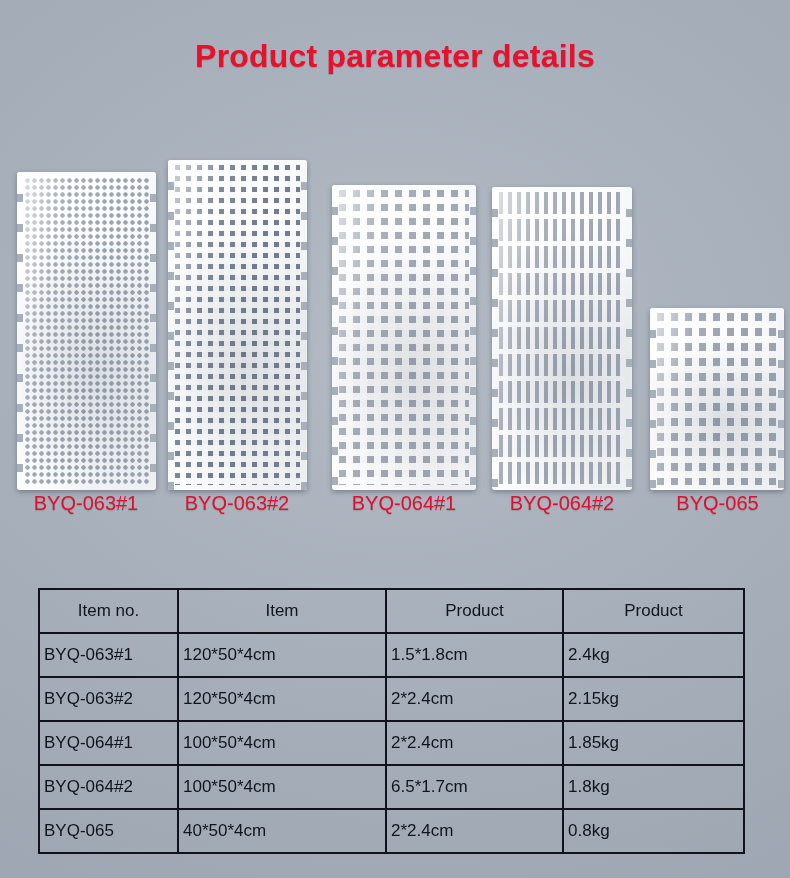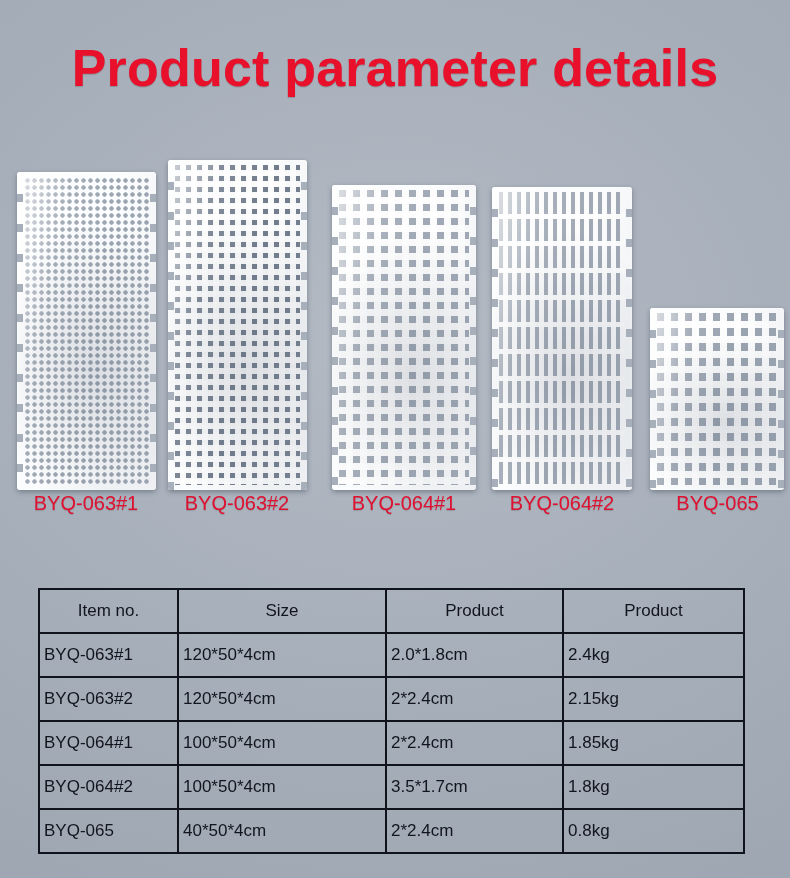--- a/index.html
+++ b/index.html
@@ -27,21 +27,21 @@
 
   #page { position: relative; z-index: 1; width: 790px; height: 878px; }
 
   
   #title {
     position: absolute;
     top: 38px;
     left: 0;
     width: 790px;
     text-align: center;
-    font-size: 52px;
+    font-size: 32px;
     font-weight: bold;
     color: #e8102a;
     letter-spacing: 0.2px;
     text-shadow: 0 1px 1px rgba(0,0,0,0.18);
     white-space: nowrap;
   }
 
   
   #products {
     position: absolute;
@@ -322,48 +322,48 @@
   <table id="spec-table">
     <colgroup>
       <col class="c-item">
         <col class="c-size">
         <col class="c-aper">
         <col class="c-wgt">
     </colgroup>
     <thead>
       <tr>
         <th>Item no.</th>
-        <th>Size</th>
+        <th>Item</th>
         <th>Product</th>
         <th>Product</th>
       </tr>
     </thead>
     <tbody>
       <tr>
         <td>BYQ-063#1</td>
         <td>120*50*4cm</td>
-        <td>2.0*1.8cm</td>
+        <td>1.5*1.8cm</td>
         <td>2.4kg</td>
       </tr>
       <tr>
         <td>BYQ-063#2</td>
         <td>120*50*4cm</td>
         <td>2*2.4cm</td>
         <td>2.15kg</td>
       </tr>
       <tr>
         <td>BYQ-064#1</td>
         <td>100*50*4cm</td>
         <td>2*2.4cm</td>
         <td>1.85kg</td>
       </tr>
       <tr>
         <td>BYQ-064#2</td>
         <td>100*50*4cm</td>
-        <td>3.5*1.7cm</td>
+        <td>6.5*1.7cm</td>
         <td>1.8kg</td>
       </tr>
       <tr>
         <td>BYQ-065</td>
         <td>40*50*4cm</td>
         <td>2*2.4cm</td>
         <td>0.8kg</td>
       </tr>
     </tbody>
   </table>

